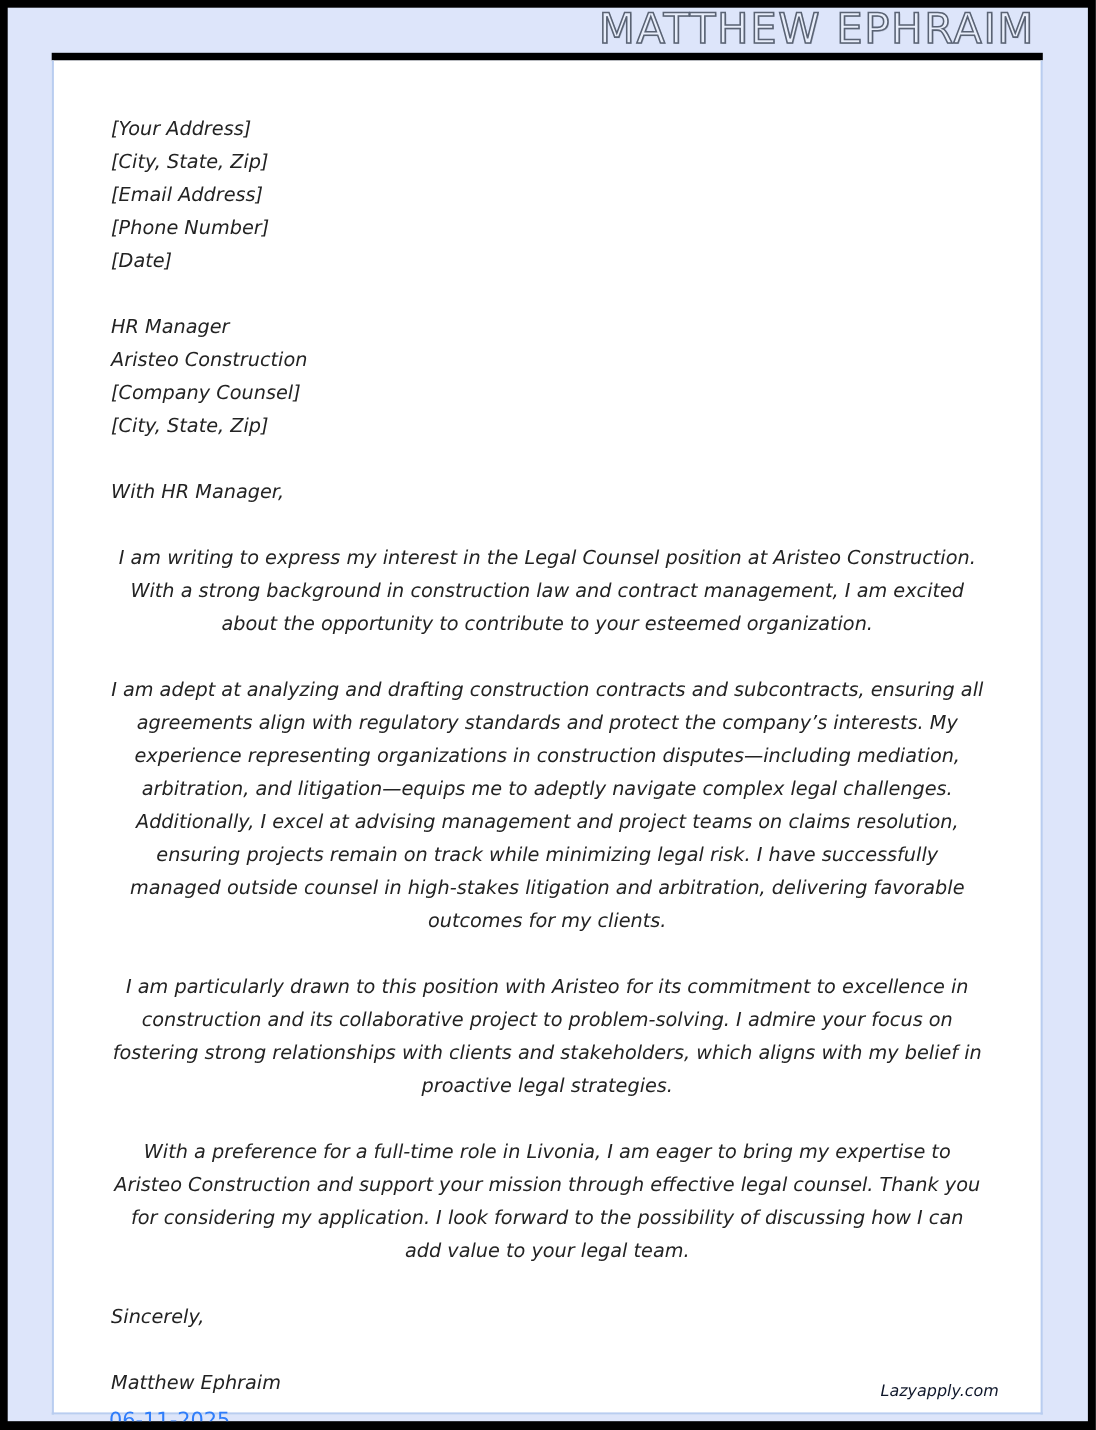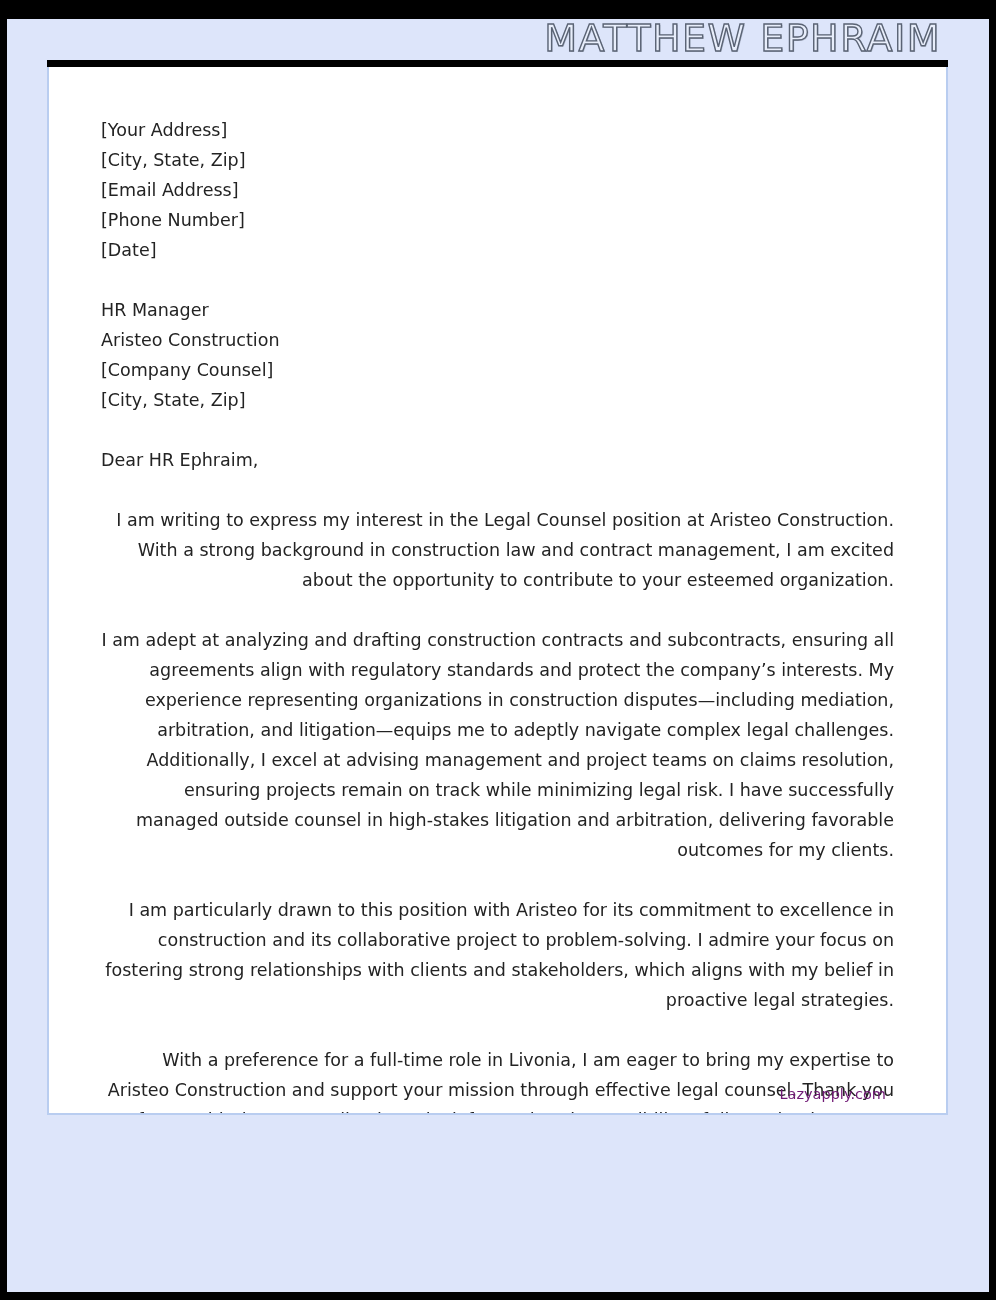--- a/index.html
+++ b/index.html
@@ -17,21 +17,21 @@
 
   
   .page-frame {
     position: absolute;
     left: 0;
     top: 0;
     width: 996px;
     height: 1300px;
     background: #000000;
     box-sizing: border-box;
-    padding: 19px 7px 8px 7px;
+    padding: 7px 7px 8px 7px;
   }
 
   
   .stage {
     position: relative;
     width: 100%;
     height: 100%;
     background: #dde5fa;
     box-sizing: border-box;
     overflow: hidden;
@@ -69,27 +69,28 @@
     height: 7px;
     background: #000000;
   }
 
   
   .sheet {
     position: absolute;
     left: 40px;
     top: 48px;
     width: 901px;
-    height: 1048px;
+    height: 1231px;
     background: #ffffff;
     border-left: 2px solid #b9cdf0;
     border-right: 2px solid #b9cdf0;
     border-bottom: 2px solid #b9cdf0;
     box-sizing: border-box;
     overflow: hidden;
+    font-style: italic;
   }
 
   .sheet-inner {
     position: relative;
     width: 100%;
     height: 100%;
     box-sizing: border-box;
     padding: 48px 52px 0 52px;
   }
 
@@ -109,32 +110,32 @@
   .addr-block {
     white-space: pre-line;
   }
 
   .block-gap {
     height: 30px;
   }
 
   .para {
     margin: 0;
-    text-align: right;
+    text-align: center;
   }
 
   
   .footer-mark {
     position: absolute;
-    right: 60px;
+    right: 38px;
     bottom: 10px;
     font-family: "DejaVu Sans", sans-serif;
     font-size: 14.5px;
     line-height: 18px;
-    color: #701a75;
+    color: #0f172a;
     white-space: nowrap;
   }
 
   
   .date-stamp {
     position: absolute;
     left: 92px;
     top: 1272px;
     font-family: "DejaVu Sans", sans-serif;
     font-size: 19px;
@@ -167,40 +168,41 @@
 
         <div class="block-gap"></div>
 
         <div class="addr-block">HR Manager
 Aristeo Construction
 [Company Counsel]
 [City, State, Zip]</div>
 
         <div class="block-gap"></div>
 
-        <div class="salutation">Dear HR Ephraim,</div>
+        <div class="salutation">With HR Manager,</div>
 
         <div class="block-gap"></div>
 
         <p class="para">I am writing to express my interest in the Legal Counsel position at Aristeo Construction. With a strong background in construction law and contract management, I am excited about the opportunity to contribute to your esteemed organization.</p>
 
         <div class="block-gap"></div>
 
         <p class="para">I am adept at analyzing and drafting construction contracts and subcontracts, ensuring all agreements align with regulatory standards and protect the company’s interests. My experience representing organizations in construction disputes—including mediation, arbitration, and litigation—equips me to adeptly navigate complex legal challenges. Additionally, I excel at advising management and project teams on claims resolution, ensuring projects remain on track while minimizing legal risk. I have successfully managed outside counsel in high-stakes litigation and arbitration, delivering favorable outcomes for my clients.</p>
 
         <div class="block-gap"></div>
 
         <p class="para">I am particularly drawn to this position with Aristeo for its commitment to excellence in construction and its collaborative project to problem-solving. I admire your focus on fostering strong relationships with clients and stakeholders, which aligns with my belief in proactive legal strategies.</p>
 
         <div class="block-gap"></div>
 
         <p class="para">With a preference for a full-time role in Livonia, I am eager to bring my expertise to Aristeo Construction and support your mission through effective legal counsel. Thank you for considering my application. I look forward to the possibility of discussing how I can add value to your legal team.</p>
 
         <div class="block-gap"></div>
 
+        <div class="closing">Sincerely,</div>
 
         <div class="block-gap"></div>
 
         <div class="signature">Matthew Ephraim</div>
 
       </div>
 
       <div class="footer-mark">Lazyapply.com</div>
     </div>
 

